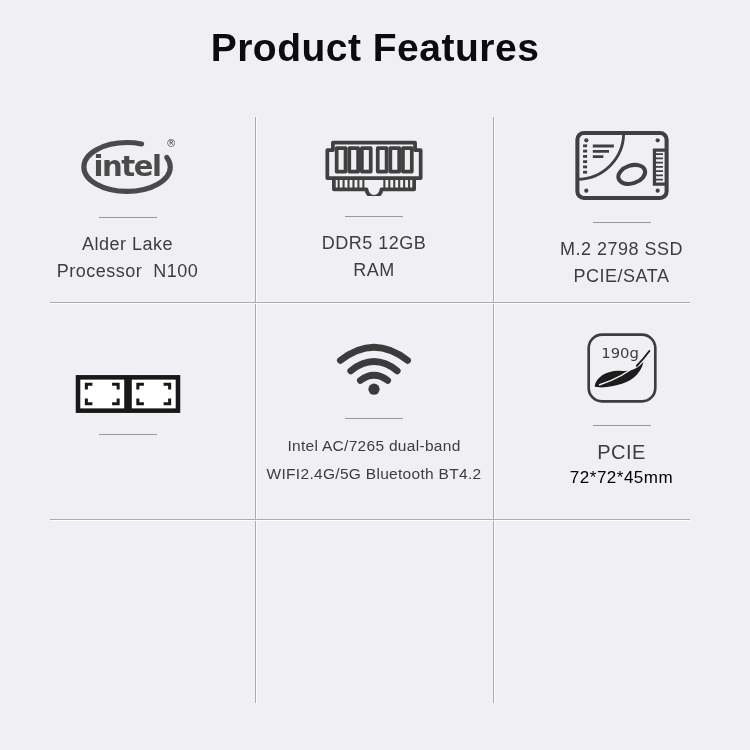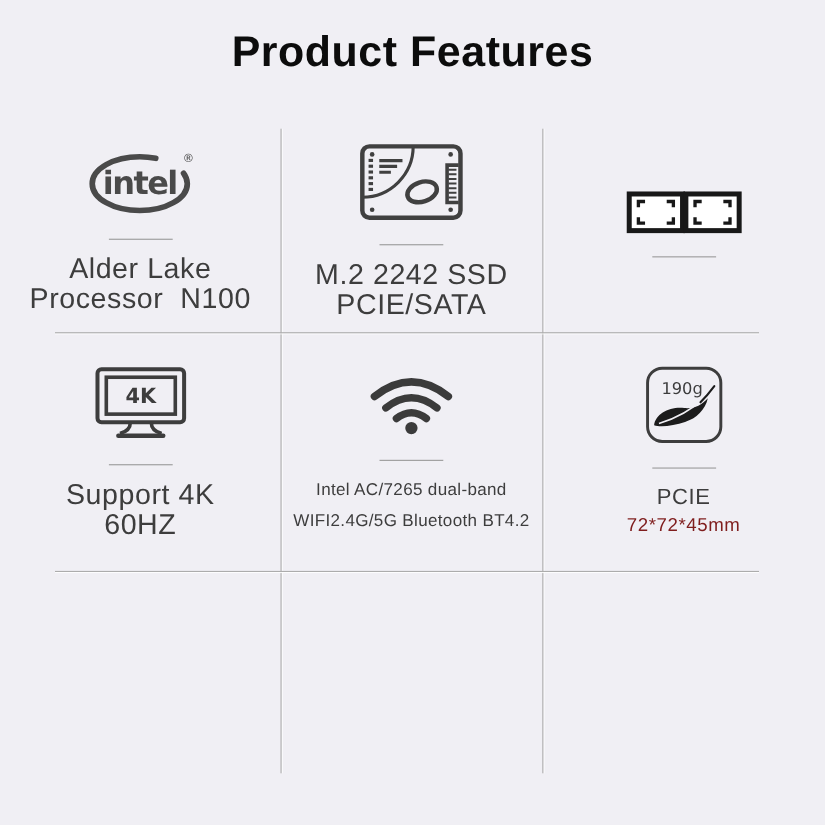--- a/index.html
+++ b/index.html
@@ -29,28 +29,28 @@
   .icon-box{
     display:flex;align-items:center;justify-content:center;
     margin-bottom:20px;
   }
   .icon-divider{
     width:58px;height:0;border-top:1px solid #9a9a9a;
     margin:0 0 13px 0;
   }
   .caption{
     white-space:pre-wrap;text-align:center;
-    font-size:26px;line-height:27px;letter-spacing:.5px;
+    font-size:18px;line-height:27px;letter-spacing:.5px;
     color:#3d3d3d;
   }
   .caption.small{font-size:15.5px;line-height:28px;letter-spacing:.3px;}
   .caption.size-main{font-size:20px;line-height:26px;}
   .caption-sub{
     white-space:pre-wrap;text-align:center;
-    font-size:17px;line-height:26px;letter-spacing:.5px;color:#7f1d1d;
+    font-size:17px;line-height:26px;letter-spacing:.5px;color:#000000;
   }
   .caption:empty,.caption-sub:empty{display:none;}
   
   .vline{position:absolute;width:1px;background:#acacac;box-shadow:1px 0 0 rgba(255,255,255,.85);}
   .vline.v1{left:255px;top:117px;height:586px;}
   .vline.v2{left:493px;top:117px;height:586px;}
   .hline{position:absolute;height:1px;background:#acacac;box-shadow:0 1px 0 rgba(255,255,255,.85);}
   .hline.h1{top:302px;left:50px;width:640px;}
   .hline.h2{top:519px;left:50px;width:640px;}
   svg{display:block;}
@@ -71,20 +71,41 @@
           <ellipse cx="51" cy="34" rx="46" ry="26" fill="none" stroke="#4a4a4a" stroke-width="5.5" stroke-dasharray="200 31" stroke-dashoffset="12" stroke-linecap="round"></ellipse>
           <text x="51" y="44" text-anchor="middle" font-size="31" font-weight="bold" letter-spacing="-1.5" fill="#4a4a4a">intel</text>
           <text x="98" y="13" text-anchor="middle" font-size="11" fill="#4a4a4a">®</text>
         </svg>
       </div>
       <div class="icon-divider"></div>
       <div class="caption">Alder Lake
 Processor  N100</div>
     </div>
 
+    <div class="cell">
+      <div class="icon-box">
+        <svg width="112" height="61" viewBox="0 0 120 65">
+          <g fill="none" stroke="#404040" stroke-width="4" stroke-linejoin="round">
+            <path d="M10,16 L16,16 L16,8 L104,8 L104,16 L110,16 L110,46 L10,46 Z"></path>
+            <path d="M17,46 L17,58 L52,58 A8,8 0 0 0 68,58 L103,58 L103,46"></path>
+            <rect x="20" y="14" width="9.5" height="25"></rect>
+            <rect x="33.5" y="14" width="9.5" height="25"></rect>
+            <rect x="47" y="14" width="9.5" height="25"></rect>
+            <rect x="64" y="14" width="9.5" height="25"></rect>
+            <rect x="77.5" y="14" width="9.5" height="25"></rect>
+            <rect x="91" y="14" width="9.5" height="25"></rect>
+          </g>
+          <path d="M21,52.5 H50" stroke="#404040" stroke-width="9" stroke-dasharray="2.2,3.1" fill="none"></path>
+          <path d="M70,52.5 H99" stroke="#404040" stroke-width="9" stroke-dasharray="2.2,3.1" fill="none"></path>
+        </svg>
+      </div>
+      <div class="icon-divider"></div>
+      <div class="caption">DDR5 12GB
+RAM</div>
+    </div>
 
     <div class="cell">
       <div class="icon-box">
         <svg width="98" height="73" viewBox="0 0 120 90">
           <g fill="none" stroke="#404040">
             <rect x="5" y="5" width="110" height="80" rx="8" stroke-width="5"></rect>
             <path d="M62,5 A57,57 0 0 1 5,62" stroke-width="3.5"></path>
             <ellipse cx="72" cy="56" rx="17" ry="11" stroke-width="5" transform="rotate(-18 72 56)"></ellipse>
             <path d="M113,26 H100 V68 H113" stroke-width="4"></path>
             <path d="M24,21 H50 M24,27.5 H44 M24,34 H37" stroke-width="3.5"></path>
@@ -98,21 +119,21 @@
             <rect x="12" y="45" width="5" height="3.5"></rect>
               <rect x="12" y="51.5" width="5" height="3.5"></rect>
             <circle cx="16" cy="14" r="2.6"></circle>
               <circle cx="104" cy="14" r="2.6"></circle>
             <circle cx="16" cy="76" r="2.6"></circle>
               <circle cx="104" cy="76" r="2.6"></circle>
           </g>
         </svg>
       </div>
       <div class="icon-divider"></div>
-      <div class="caption">M.2 2242 SSD
+      <div class="caption">M.2 2798 SSD
 PCIE/SATA</div>
     </div>
 
     <div class="cell">
       <div class="icon-box">
         <svg width="106" height="40" viewBox="0 0 140 52">
           <g fill="#ffffff" stroke="#181818" stroke-width="6">
             <rect x="4" y="4" width="64" height="44"></rect>
             <rect x="72" y="4" width="64" height="44"></rect>
           </g>
@@ -125,36 +146,20 @@
               <path d="M117,13 H125 V20"></path>
             <path d="M83,32 V39 H91"></path>
               <path d="M125,32 V39 H117"></path>
           </g>
         </svg>
       </div>
       <div class="icon-divider"></div>
     </div>
 
 
-    <div class="cell">
-      <div class="icon-box">
-        <svg width="88" height="70" viewBox="0 0 120 96">
-          <g fill="none" stroke="#3d3d3d">
-            <rect x="6" y="5" width="108" height="66" rx="5" stroke-width="5"></rect>
-            <rect x="17" y="15" width="86" height="46" stroke-width="4.5"></rect>
-            <path d="M47,71 C47,79 42,83 34,85 M73,71 C73,79 78,83 86,85" stroke-width="4.5"></path>
-            <path d="M32,88 H88" stroke-width="5.5" stroke-linecap="round"></path>
-          </g>
-          <text x="60" y="47" text-anchor="middle" font-size="26" font-weight="600" fill="#3d3d3d">4K</text>
-        </svg>
-      </div>
-      <div class="icon-divider"></div>
-      <div class="caption">Support 4K
-60HZ</div>
-    </div>
 
     <div class="cell">
       <div class="icon-box">
         <svg width="80" height="64" viewBox="0 0 100 80">
           <g fill="none" stroke="#3b3b3b" stroke-width="8.5" stroke-linecap="round">
             <path d="M8,33 Q50,0 92,33"></path>
             <path d="M21,46 Q50,23 79,46"></path>
             <path d="M33,58 Q50,45 67,58"></path>
           </g>
           <circle cx="50" cy="69" r="7" fill="#3b3b3b"></circle>

